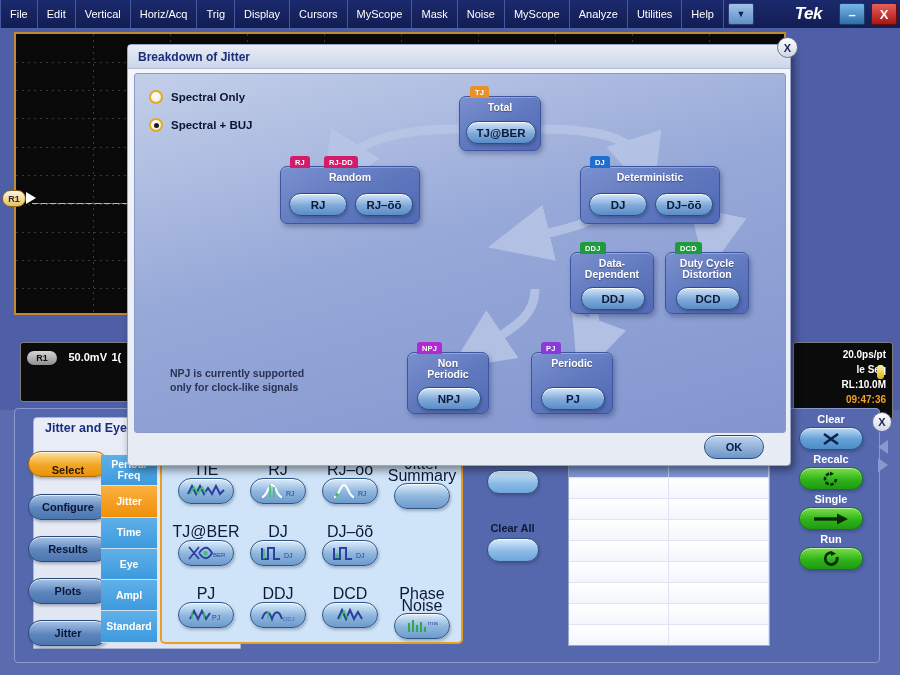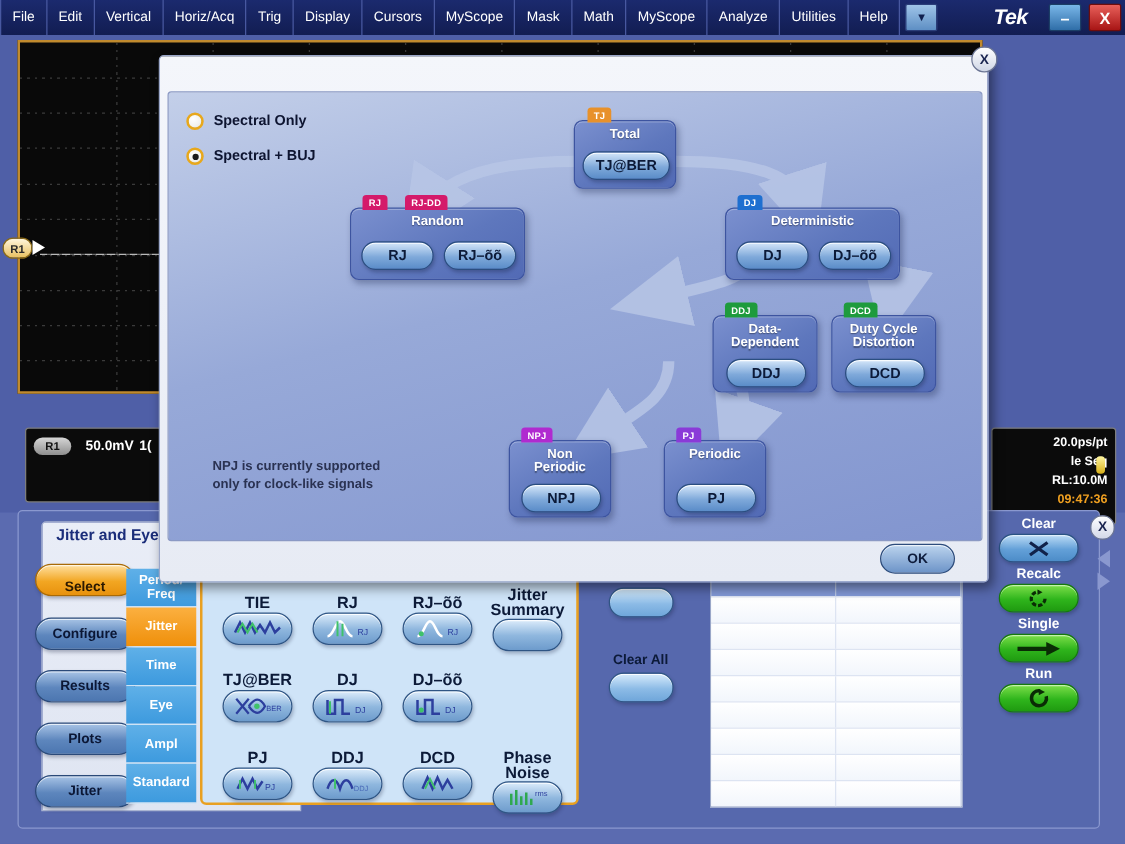--- a/index.html
+++ b/index.html
@@ -218,23 +218,22 @@
     background: linear-gradient(#fbb040, #ef8f0a);
     color: #ffffff;
     justify-content: center;
   }
   .meas-grid-box {
     position: absolute; left: 160px; top: 454px; width: 303px; height: 190px;
     background: #cfe4f8; border: 2px solid #e9a021; border-radius: 5px;
   }
   .meas-cell { position: absolute; width: 72px; text-align: center; }
   .meas-label {
-    color: #0c1a38; font-size: 13px; font-weight: bold; line-height: 11.5px;
+    color: #0c1a38; font-size: 16px; font-weight: normal; line-height: 11.5px;
     margin-bottom: 2px;
-    margin-top: 12px;
   }
   .meas-icon {
     width: 56px; height: 26px; margin: 0 auto; border-radius: 13px;
     background: linear-gradient(#dcecfb, #8fb7de 52%, #6d9bcc);
     border: 1px solid #2f5party; border: 1px solid #2f5584;
     box-shadow: inset 0 1px 0 rgba(255,255,255,.85), 1px 2px 3px rgba(20,30,60,.28);
     display: flex; align-items: center; justify-content: center; overflow: hidden;
   }
   .clear-box {
     position: absolute; left: 465px; top: 454px; width: 95px; height: 190px;
@@ -295,21 +294,21 @@
   <div class="menubar">
     <div class="menu-item">File</div>
     <div class="menu-item">Edit</div>
     <div class="menu-item">Vertical</div>
     <div class="menu-item">Horiz/Acq</div>
     <div class="menu-item">Trig</div>
     <div class="menu-item">Display</div>
     <div class="menu-item">Cursors</div>
     <div class="menu-item">MyScope</div>
     <div class="menu-item">Mask</div>
-    <div class="menu-item">Math</div>
+    <div class="menu-item">Noise</div>
     <div class="menu-item">MyScope</div>
     <div class="menu-item">Analyze</div>
     <div class="menu-item">Utilities</div>
     <div class="menu-item">Help</div>
     <div class="menu-caret">▼</div>
     <div class="menu-spacer"></div>
     <div class="tek-logo">Tek</div>
     <div class="win-btn win-min">–</div>
     <div class="win-btn win-close">X</div>
   </div>
@@ -588,20 +587,21 @@
           <path d="M16,6 A6,6 0 1 1 11,1.6" stroke="#0a2c05" stroke-width="2.8" fill="none"></path>
           <path d="M10,0 L15,2.6 L10,5.2 Z" fill="#0a2c05"></path>
         </svg>
     </div>
   </div>
   <div class="panel-x">X</div>
   <div class="nav-tri tri-left"></div>
   <div class="nav-tri tri-right"></div>
 
   <div class="dialog">
+    <div class="dlg-title">Breakdown of Jitter</div>
     <div class="dlg-close">X</div>
 
     <div class="dlg-body">
 
       <svg class="arrow-svg" width="652" height="360">
         <defs>
           <marker id="ah" markerWidth="7" markerHeight="7" refX="3" refY="3.2" orient="auto">
             <path d="M0,0 L7,3.2 L0,6.4 Z" fill="#b8c6e6"></path>
           </marker>
         </defs>

